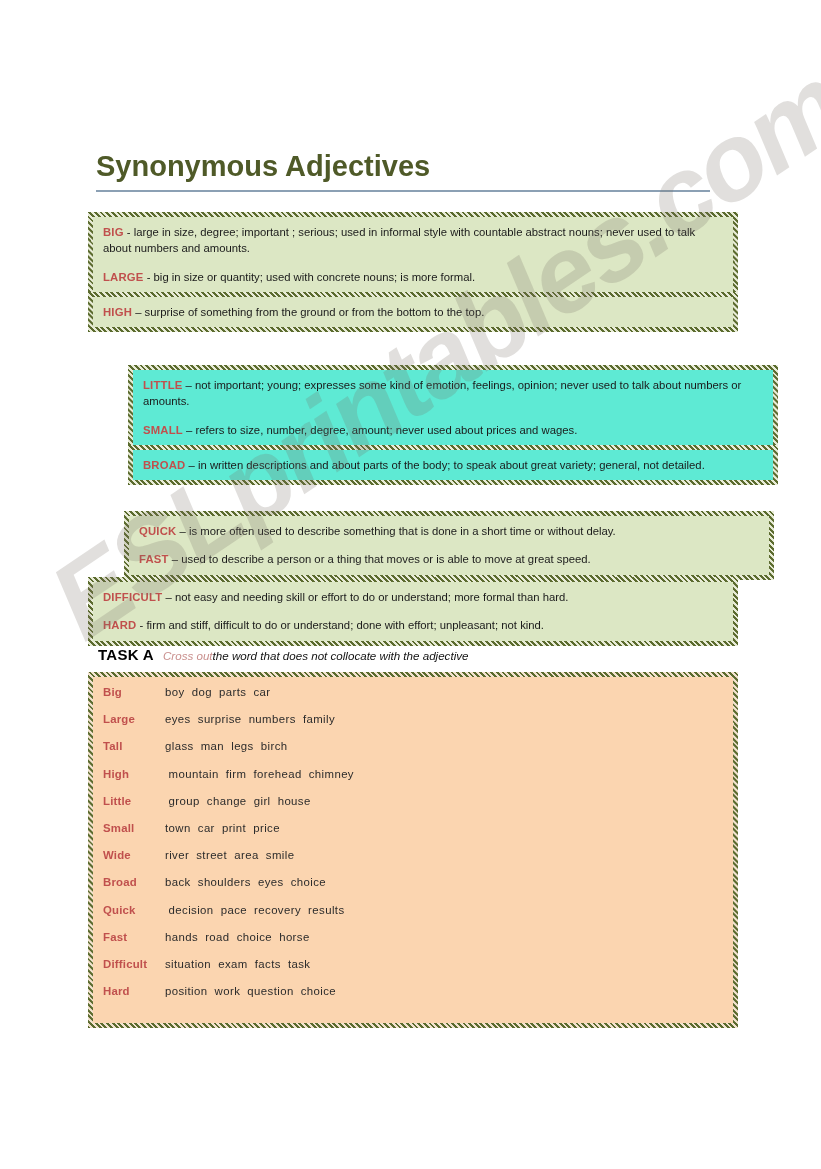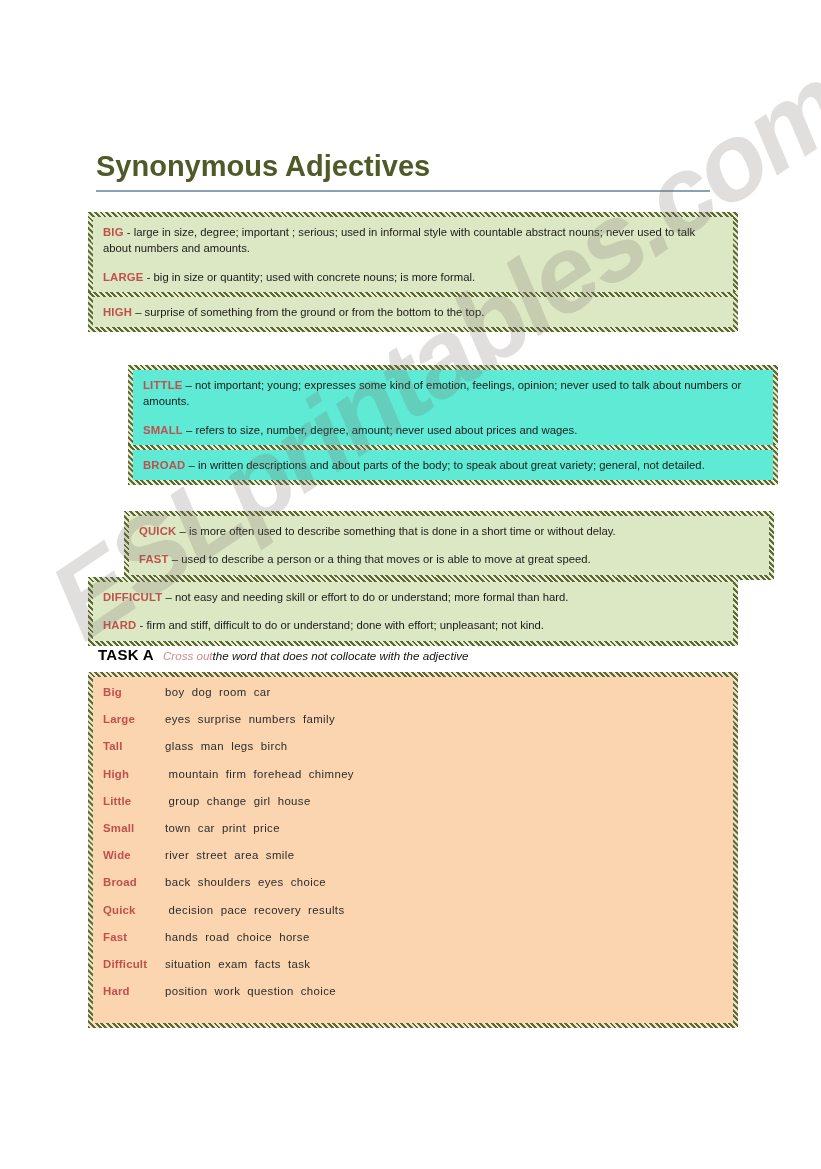--- a/index.html
+++ b/index.html
@@ -227,21 +227,21 @@
     </div>
   </div>
 
   <div id="task-a">
     <span class="task-label">TASK A</span><span class="task-em">Cross out</span><span class="task-rest">the word that does not collocate with the adjective</span>
   </div>
 
   <div id="task-table">
     <div class="trow">
       <span class="adj">Big</span>
-      <span class="words">boy  dog  room  car</span>
+      <span class="words">boy  dog  parts  car</span>
     </div>
     <div class="trow">
       <span class="adj">Large</span>
       <span class="words">eyes  surprise  numbers  family</span>
     </div>
     <div class="trow">
       <span class="adj">Tall</span>
       <span class="words">glass  man  legs  birch</span>
     </div>
     <div class="trow">

